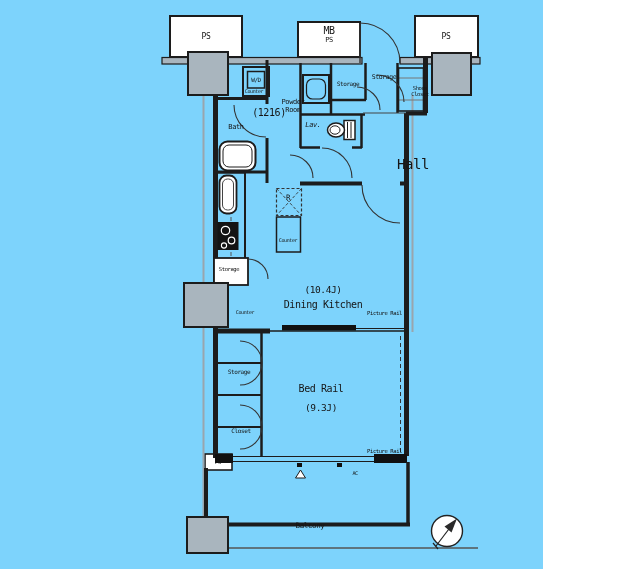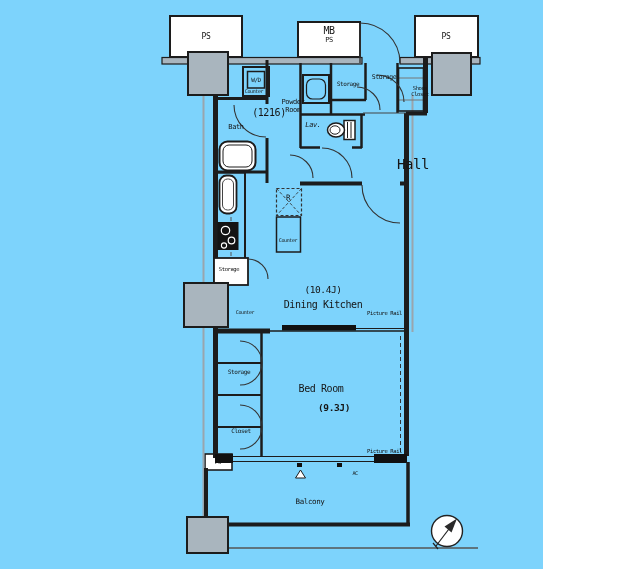--- a/index.html
+++ b/index.html
@@ -194,23 +194,23 @@
 
   <div class="lbl" style="left:288px;top:198px;font-size:7.5px;">R</div>
   <div class="lbl" style="left:288px;top:241px;font-size:5px;">Counter</div>
   <div class="lbl" style="left:229px;top:269px;font-size:5.5px;">Storage</div>
   <div class="lbl" style="left:245px;top:313px;font-size:5px;">Counter</div>
 
   <div class="lbl" style="left:323px;top:284px;font-size:10px;margin-top:21px;">Dining Kitchen</div>
   <div class="lbl" style="left:323px;top:290px;font-size:9.5px;">(10.4J)</div>
   <div class="lbl right" style="left:402px;top:313px;font-size:5.5px;">Picture Rail</div>
 
-  <div class="lbl" style="left:321px;top:389px;font-size:10px;">Bed Room</div>
-  <div class="lbl" style="left:334px;top:408px;font-size:9.5px;font-weight:bold;">(9.3J)</div>
+  <div class="lbl" style="left:321px;top:389px;font-size:10px;">Bed Rail</div>
+  <div class="lbl" style="left:321px;top:408px;font-size:9.5px;">(9.3J)</div>
   <div class="lbl" style="left:239px;top:372px;font-size:6px;">Storage</div>
   <div class="lbl" style="left:241px;top:431px;font-size:6px;">Closet</div>
   <div class="lbl right" style="left:402px;top:451px;font-size:5.5px;">Picture Rail</div>
 
   <div class="lbl" style="left:355px;top:474px;font-size:5px;">AC</div>
   <div class="lbl" style="left:218px;top:462px;font-size:5.5px;">PS</div>
-  <div class="lbl" style="left:310px;top:502px;font-size:7.5px;">Balcony</div>
+  <div class="lbl" style="left:310px;top:526px;font-size:7.5px;">Balcony</div>
 
 </div>
 
 </body></html>

